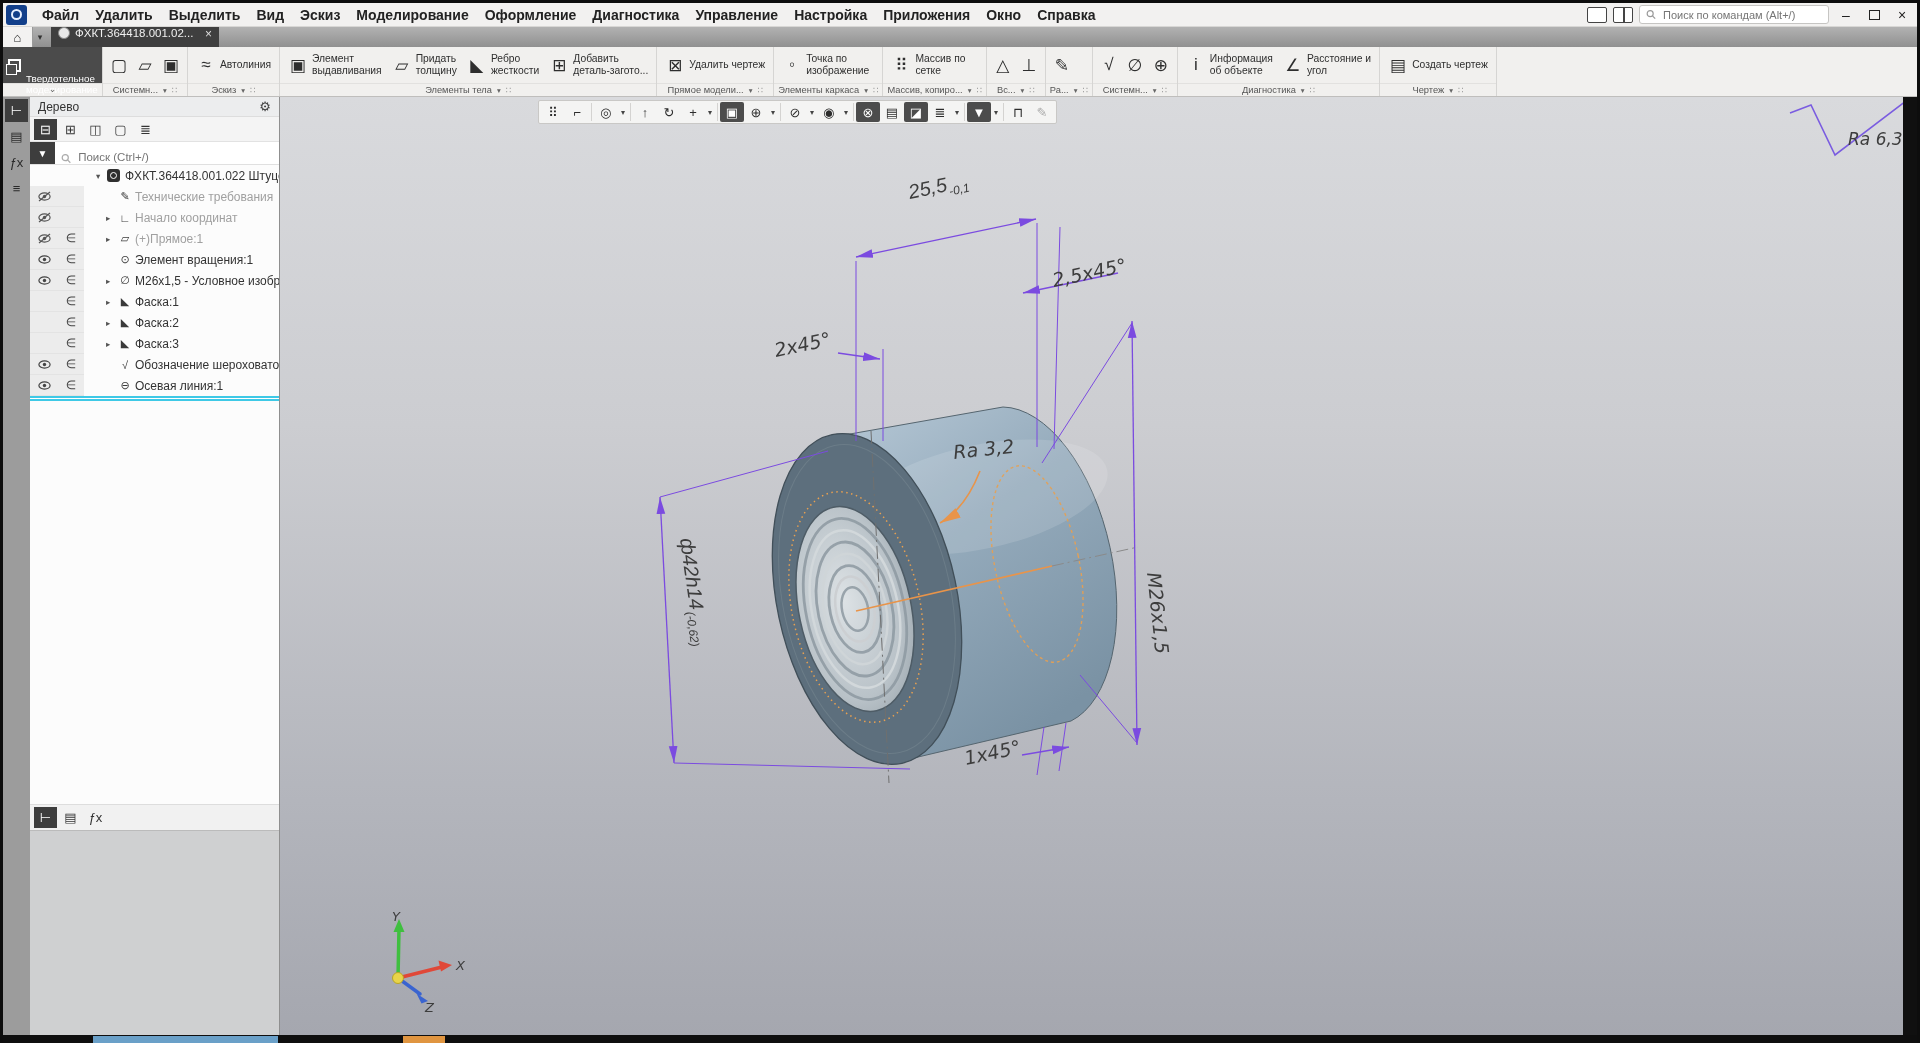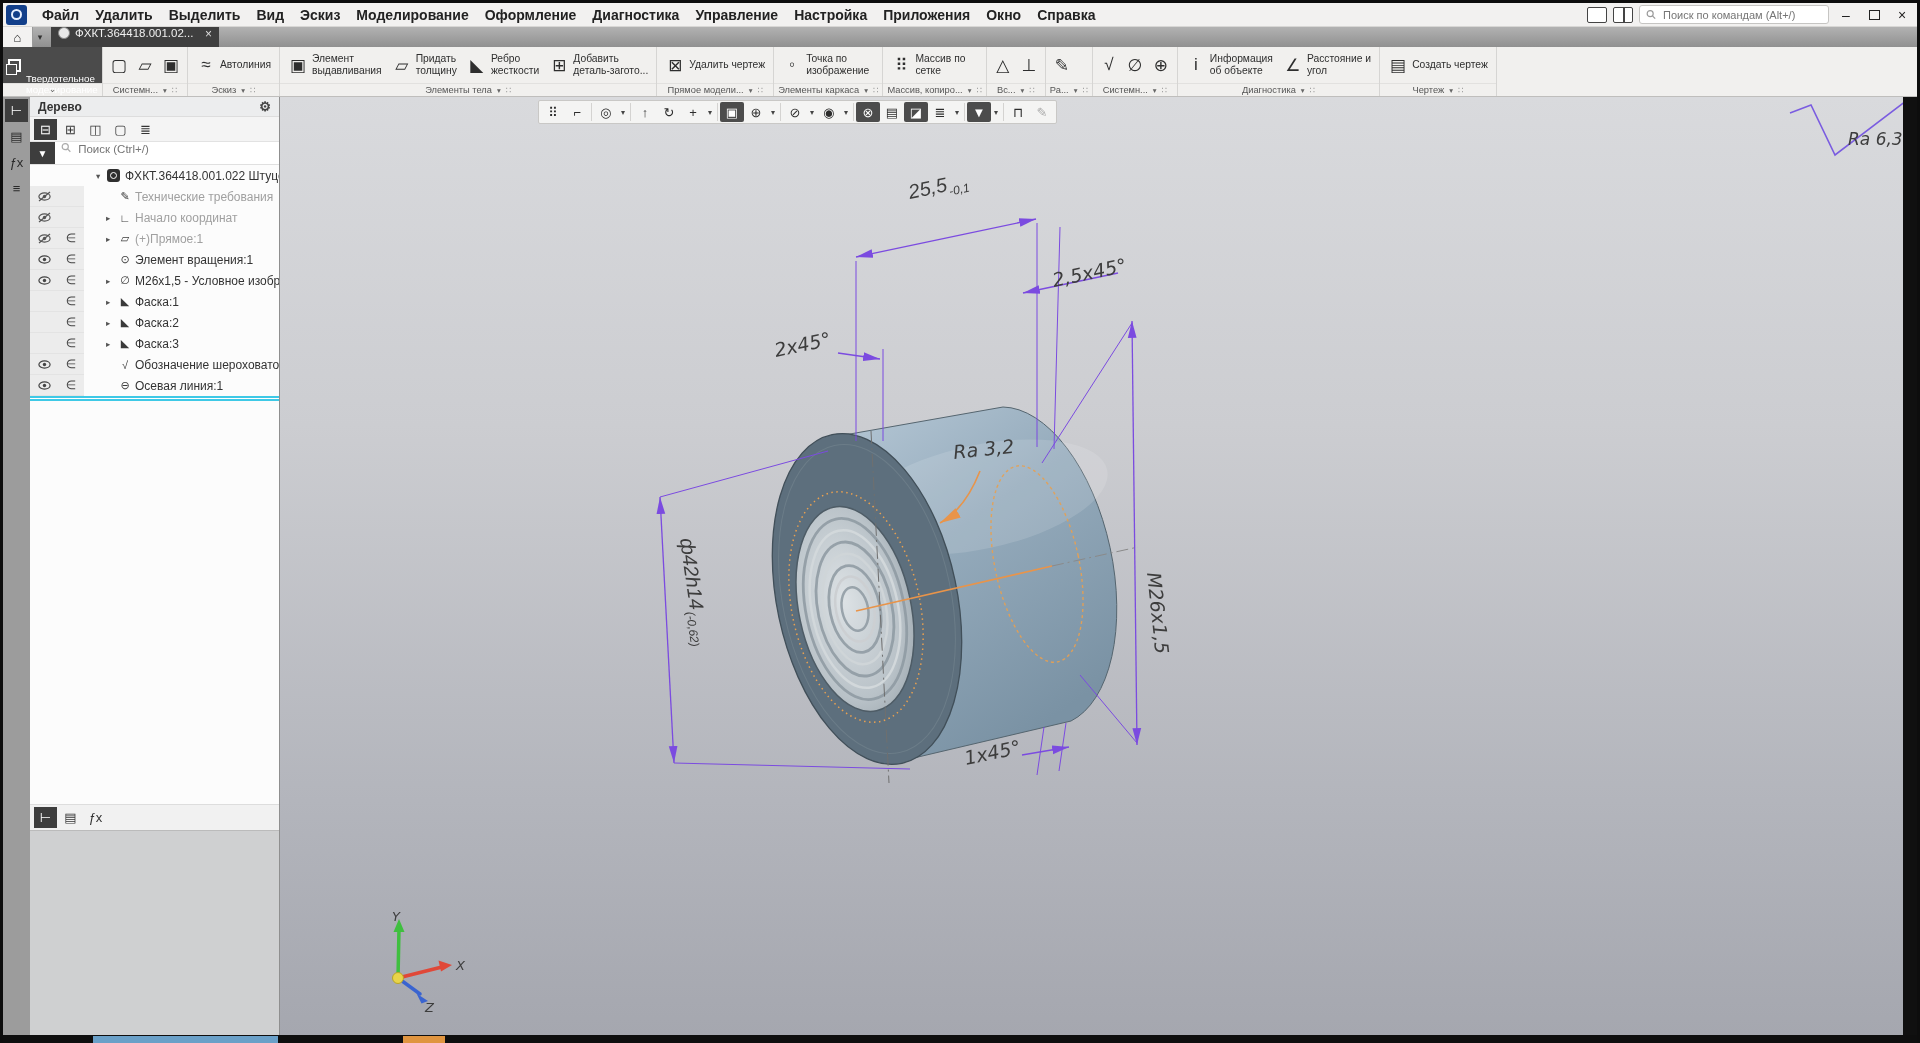--- a/index.html
+++ b/index.html
@@ -40,28 +40,28 @@
   .iconbtn{width:26px;height:28px;display:flex;align-items:center;justify-content:center;font-size:17px;color:#2e2e2e;}
   .rlabel{height:13px;display:flex;align-items:center;justify-content:center;gap:5px;font-size:9.3px;color:#555;border-top:1px solid #e2e1df;padding:0 4px;white-space:nowrap;}
   .rlabel .lc{font-size:7.5px;color:#666;}
   .rlabel .ld{font-size:8.5px;color:#9a9a9a;}
   
   .main{position:absolute;top:97px;left:3px;right:3px;bottom:8px;}
   .lstrip{position:absolute;left:0;top:0;bottom:0;width:27px;background:#9c9c9c;display:flex;flex-direction:column;align-items:center;padding-top:2px;gap:3px;}
   .sic{width:23px;height:23px;display:flex;align-items:center;justify-content:center;font-size:13px;color:#2a2a2a;}
   .sic.act{background:#3d3d3d;color:#fff;}
   .lpanel{position:absolute;left:27px;top:0;bottom:0;width:250px;background:#f8f8f8;display:flex;flex-direction:column;border-right:1px solid #8f8f8f;}
-  .phead{height:20px;background:#ecedee;display:flex;align-items:center;padding:0 8px;font-size:12px;color:#333;border-bottom:1px solid #ddd;font-weight:bold;}
+  .phead{height:20px;background:#ecedee;display:flex;align-items:center;padding:0 8px;font-size:12px;color:#333;border-bottom:1px solid #ddd;}
   .phead .gear{margin-left:auto;font-size:13px;color:#444;}
   .ptools{height:25px;display:flex;align-items:center;gap:2px;padding:0 4px;background:#f4f4f4;border-bottom:1px solid #e2e2e2;}
   .pt{width:23px;height:21px;display:flex;align-items:center;justify-content:center;font-size:13px;color:#333;}
   .pt.act{background:#3d3d3d;color:#fff;}
   .psearch{height:23px;display:flex;align-items:stretch;border-bottom:1px solid #e0e0e0;}
   .funnel{width:25px;background:#3d3d3d;color:#fff;display:flex;align-items:center;justify-content:center;font-size:10px;}
-  .sfield{flex:1;display:flex;align-items:flex-start;gap:5px;background:#fff;padding:0 6px;}
+  .sfield{flex:1;display:flex;align-items:flex-end;gap:5px;background:#fff;padding:0 6px;}
   .sfield input{border:none;outline:none;width:100%;font-size:11.5px;color:#333;background:transparent;}
   .trows{background:#fcfcfc;}
   .trow{display:flex;height:21px;align-items:center;font-size:12px;color:#333;}
   .g{height:21px;display:flex;align-items:center;justify-content:center;background:#ececec;border-bottom:1px solid #e3e3e3;flex:none;}
   .g.eye{width:28px;}.g.inc{width:26px;font-size:12px;color:#444;}
   .trow.root .g{background:transparent;border-bottom:none;}
   .tind{width:22px;flex:none;}
   .trow.root .tind{width:12px;}
   .car{width:11px;font-size:8.5px;color:#555;flex:none;}
   .ticn{width:16px;text-align:center;font-size:11px;color:#3a3a3a;flex:none;}

